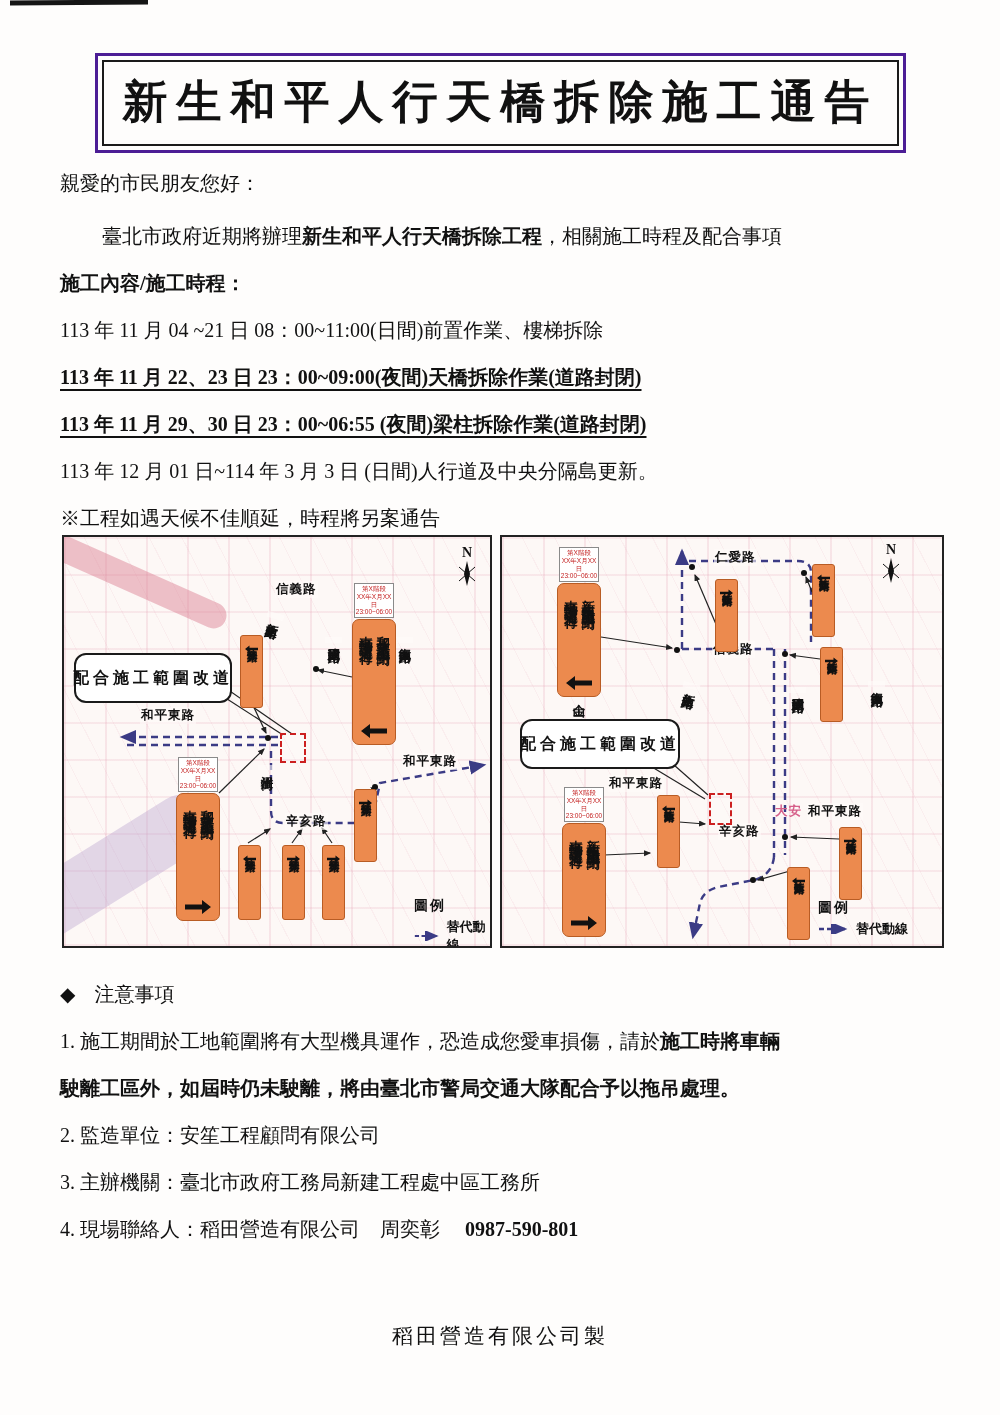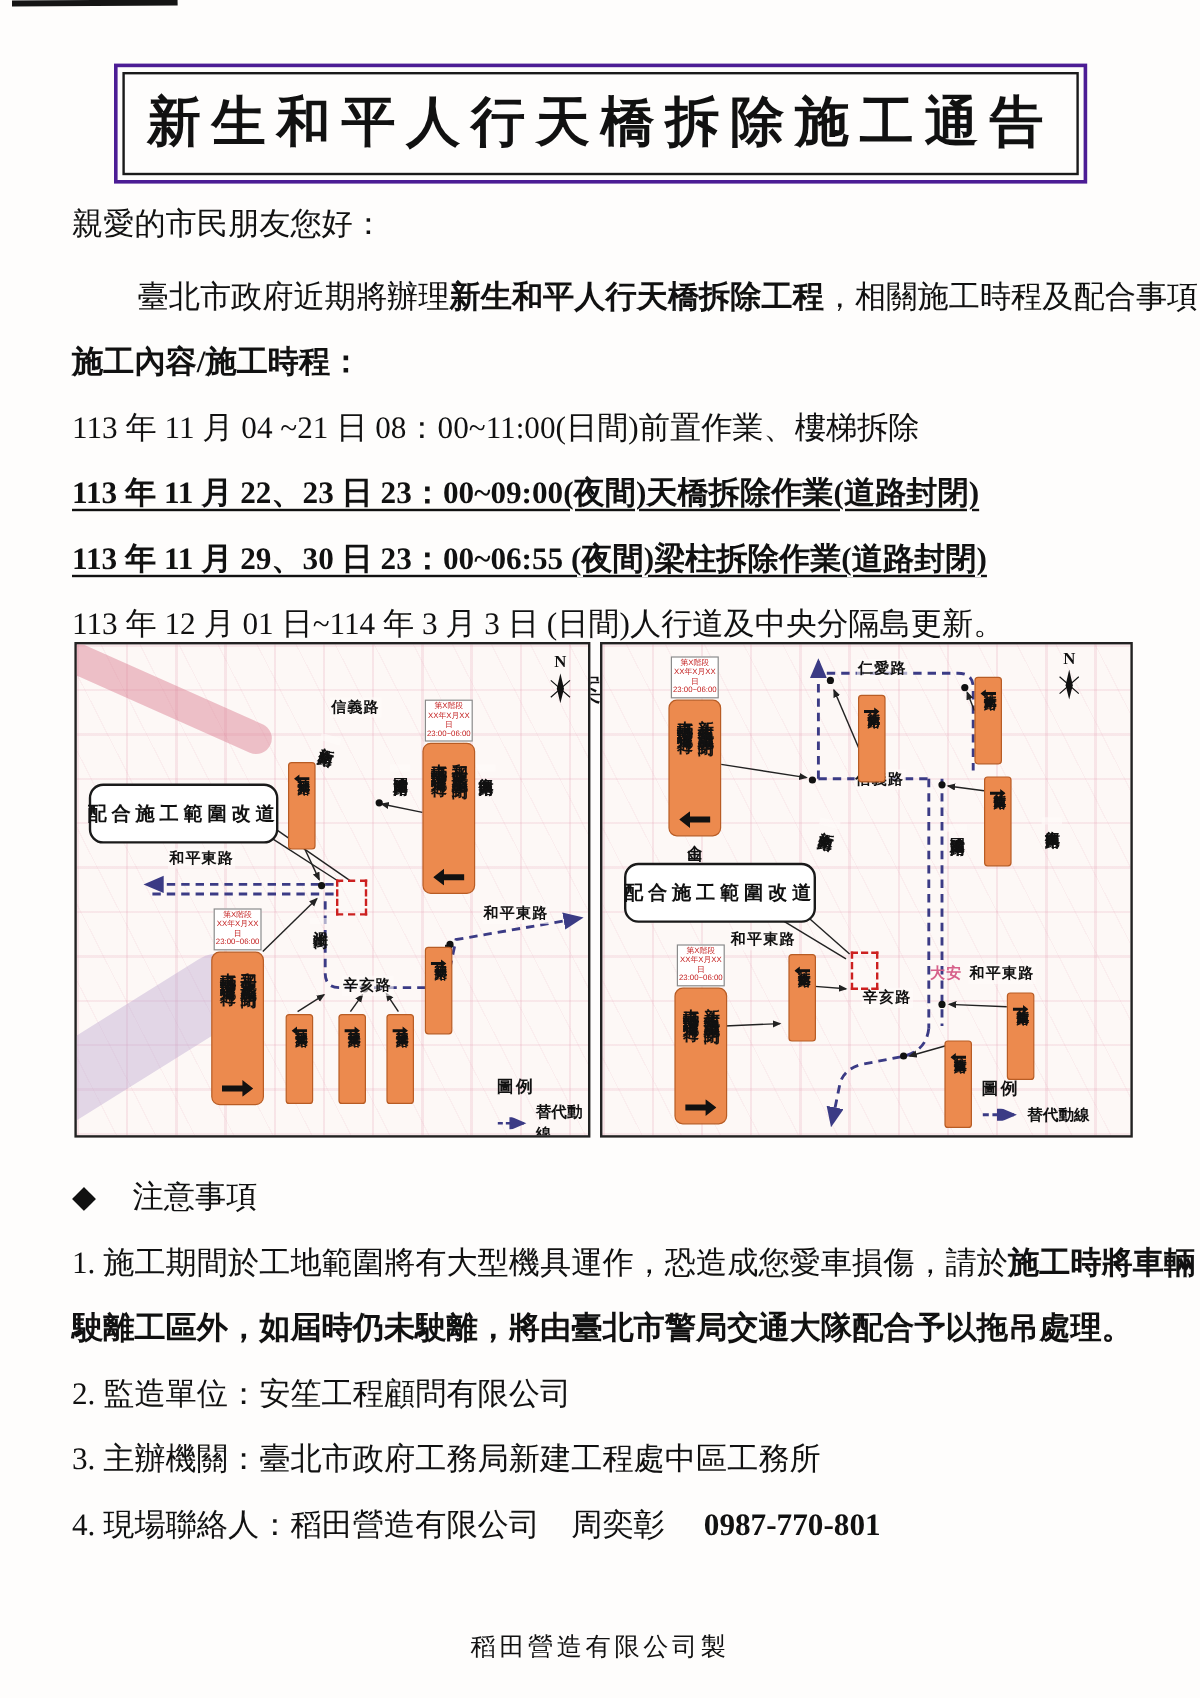--- a/index.html
+++ b/index.html
@@ -11,21 +11,21 @@
   .scan-mark{position:absolute;background:#151515;}
   
   #doc{position:absolute;left:60px;top:0;width:880px;}
   .title-outer{
     margin:53px 34px 0 35px;border:3px solid #4c1d95;padding:4px;
   }
   .title-inner{
     border:2px solid #1a1a1a;text-align:center;padding:10px 0 12px 0;
   }
   .title-text{font-size:45px;font-weight:bold;letter-spacing:9px;white-space:nowrap;}
-  .line{font-size:26px;line-height:1.25;margin-top:22px;white-space:nowrap;}
+  .line{font-size:20px;line-height:1.25;margin-top:22px;white-space:nowrap;}
   .b{font-weight:bold;}
   .ul{font-weight:bold;text-decoration:underline;text-decoration-thickness:2px;text-underline-offset:5px;}
   .indent{text-indent:2.1em;margin-top:28px;}
   
   #maps{position:absolute;left:62px;top:535px;width:878px;height:413px;}
   .map{
     position:absolute;top:0;height:409px;border:2px solid #222;background:#fdf8f6;
     overflow:hidden;
     background-image:
       repeating-linear-gradient(90deg, rgba(226,150,172,.20) 0 2px, transparent 2px 41px),
@@ -53,21 +53,21 @@
   .ssl .vt{writing-mode:vertical-rl;font-weight:bold;font-size:10.5px;letter-spacing:1px;line-height:1;}
   .callout{position:absolute;background:#fff;border:2px solid #1a1a1a;border-radius:12px;
       display:flex;align-items:center;justify-content:center;
       font-size:16px;font-weight:bold;letter-spacing:4px;white-space:nowrap;z-index:5;}
   .redzone{position:absolute;border:2px dashed #cc2020;background:rgba(255,255,255,.2);z-index:4;}
   .legend{position:absolute;z-index:5;}
   .legend .lt{font-size:14px;font-weight:bold;letter-spacing:2px;}
   .legend .le{display:flex;align-items:center;gap:4px;font-size:13px;font-weight:bold;margin-top:3px;}
   .north{position:absolute;z-index:5;text-align:center;}
   .north .nl{font-size:14px;font-weight:bold;font-family:"Liberation Serif",serif;}
-  .footer-line{position:absolute;left:0;width:1000px;top:1358px;text-align:center;
+  .footer-line{position:absolute;left:0;width:1000px;top:1322px;text-align:center;
       font-size:21px;letter-spacing:3px;}
 </style>
 </head>
 <body>
 
 <div class="scan-mark" style="left:10px;top:0;width:138px;height:5px;transform:rotate(-.4deg);"></div>
 
 <div id="doc">
 
   <div class="title-outer">
@@ -382,23 +382,23 @@
         <path d="M3 6 L19 20 M19 6 L3 20" stroke="#111" stroke-width="1"></path>
       </svg>
     </div>
 
   </div>
 </div>
 
 <div style="position:absolute;left:60px;top:982px;width:900px;">
   <div class="line" style="margin-top:0;">
     <span>◆</span>
-    <span style="margin-left:24px;">注意事項</span>
+    <span style="margin-left:14px;">注意事項</span>
   </div>
   <div class="line"><span>1. 施工期間於工地範圍將有大型機具運作，恐造成您愛車損傷，請於</span><span class="b">施工時將車輛</span></div>
   <div class="line b">駛離工區外，如屆時仍未駛離，將由臺北市警局交通大隊配合予以拖吊處理。</div>
 
   <div class="line">2. 監造單位：安笙工程顧問有限公司</div>
   <div class="line">3. 主辦機關：臺北市政府工務局新建工程處中區工務所</div>
-  <div class="line"><span>4. 現場聯絡人：稻田營造有限公司　周奕彰　 </span><span class="b">0987-770-801</span></div>
+  <div class="line"><span>4. 現場聯絡人：稻田營造有限公司　周奕彰　 </span><span class="b">0987-590-801</span></div>
 </div>
 
 <div class="footer-line">稻田營造有限公司製</div>
 
 </body></html>

